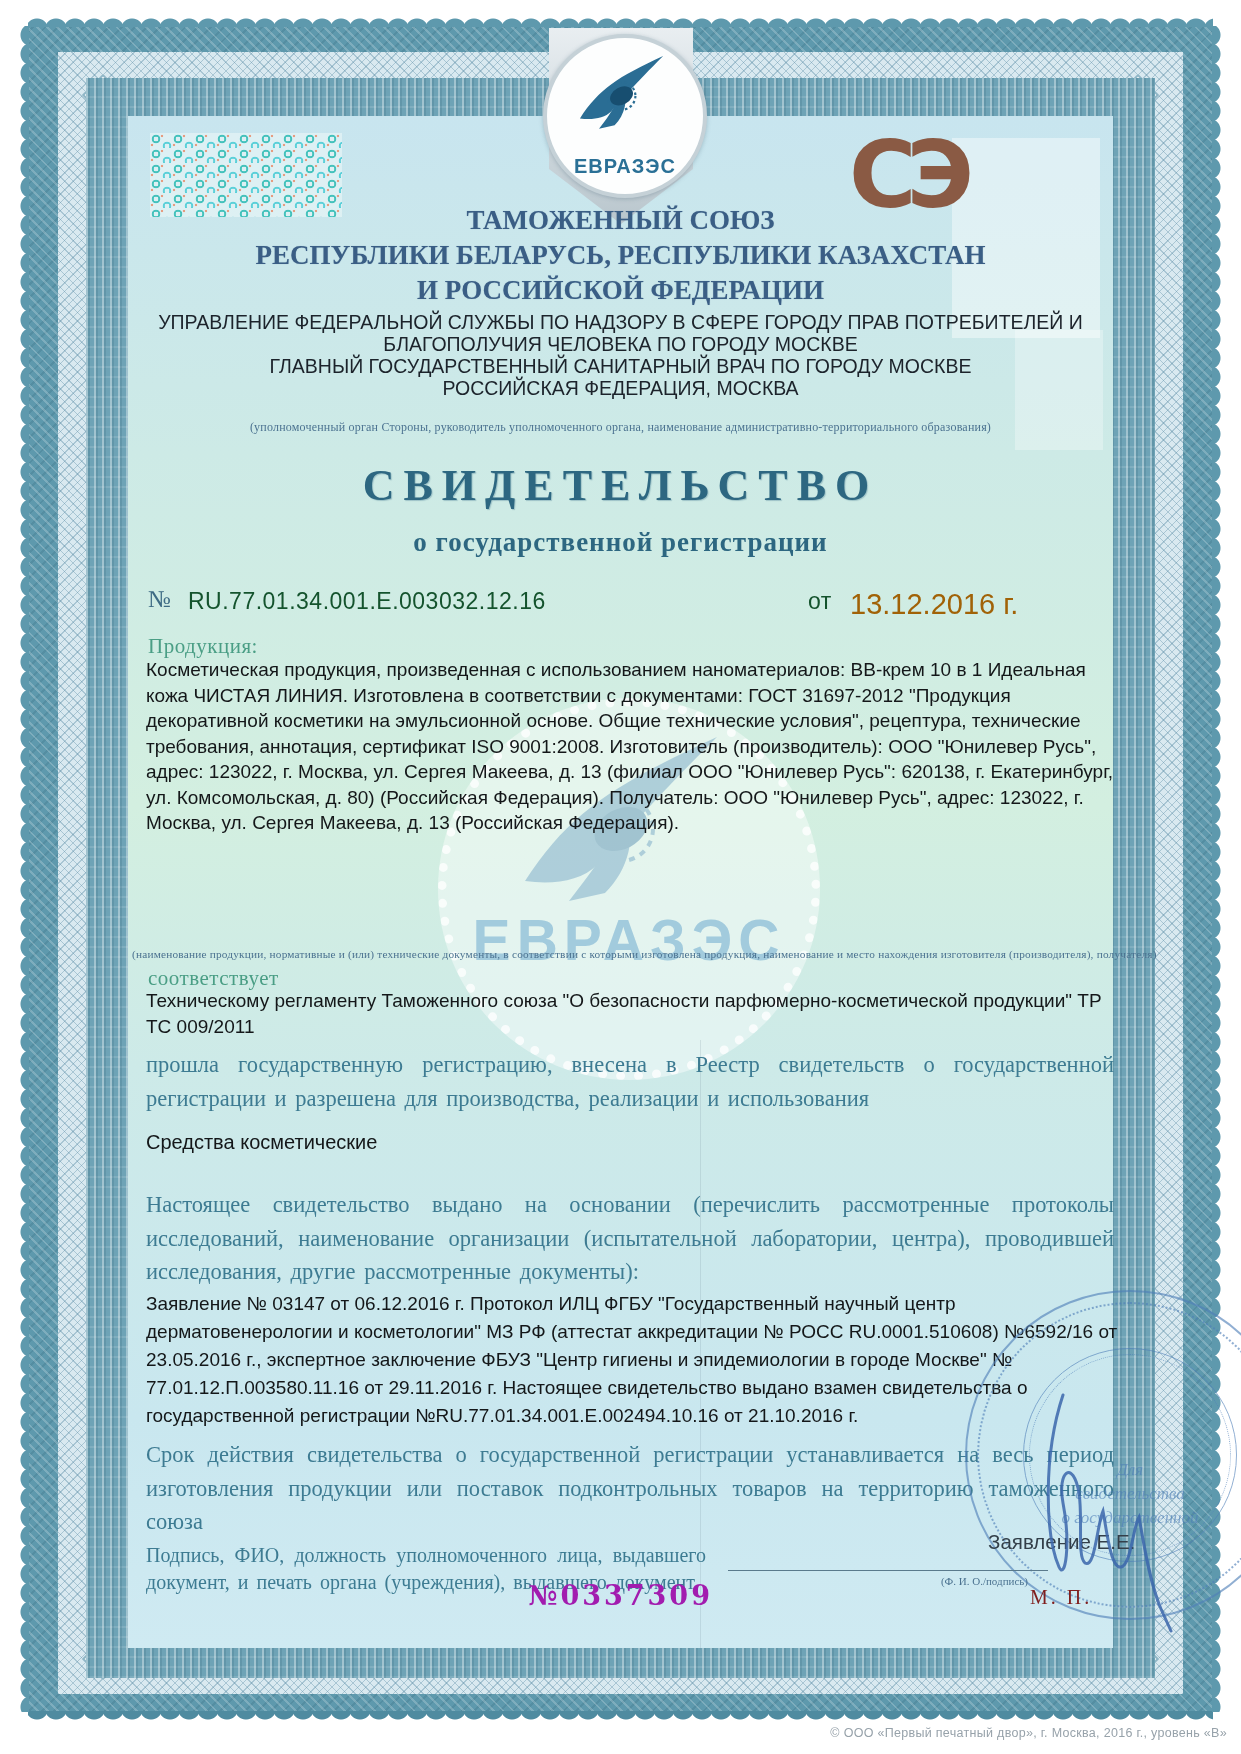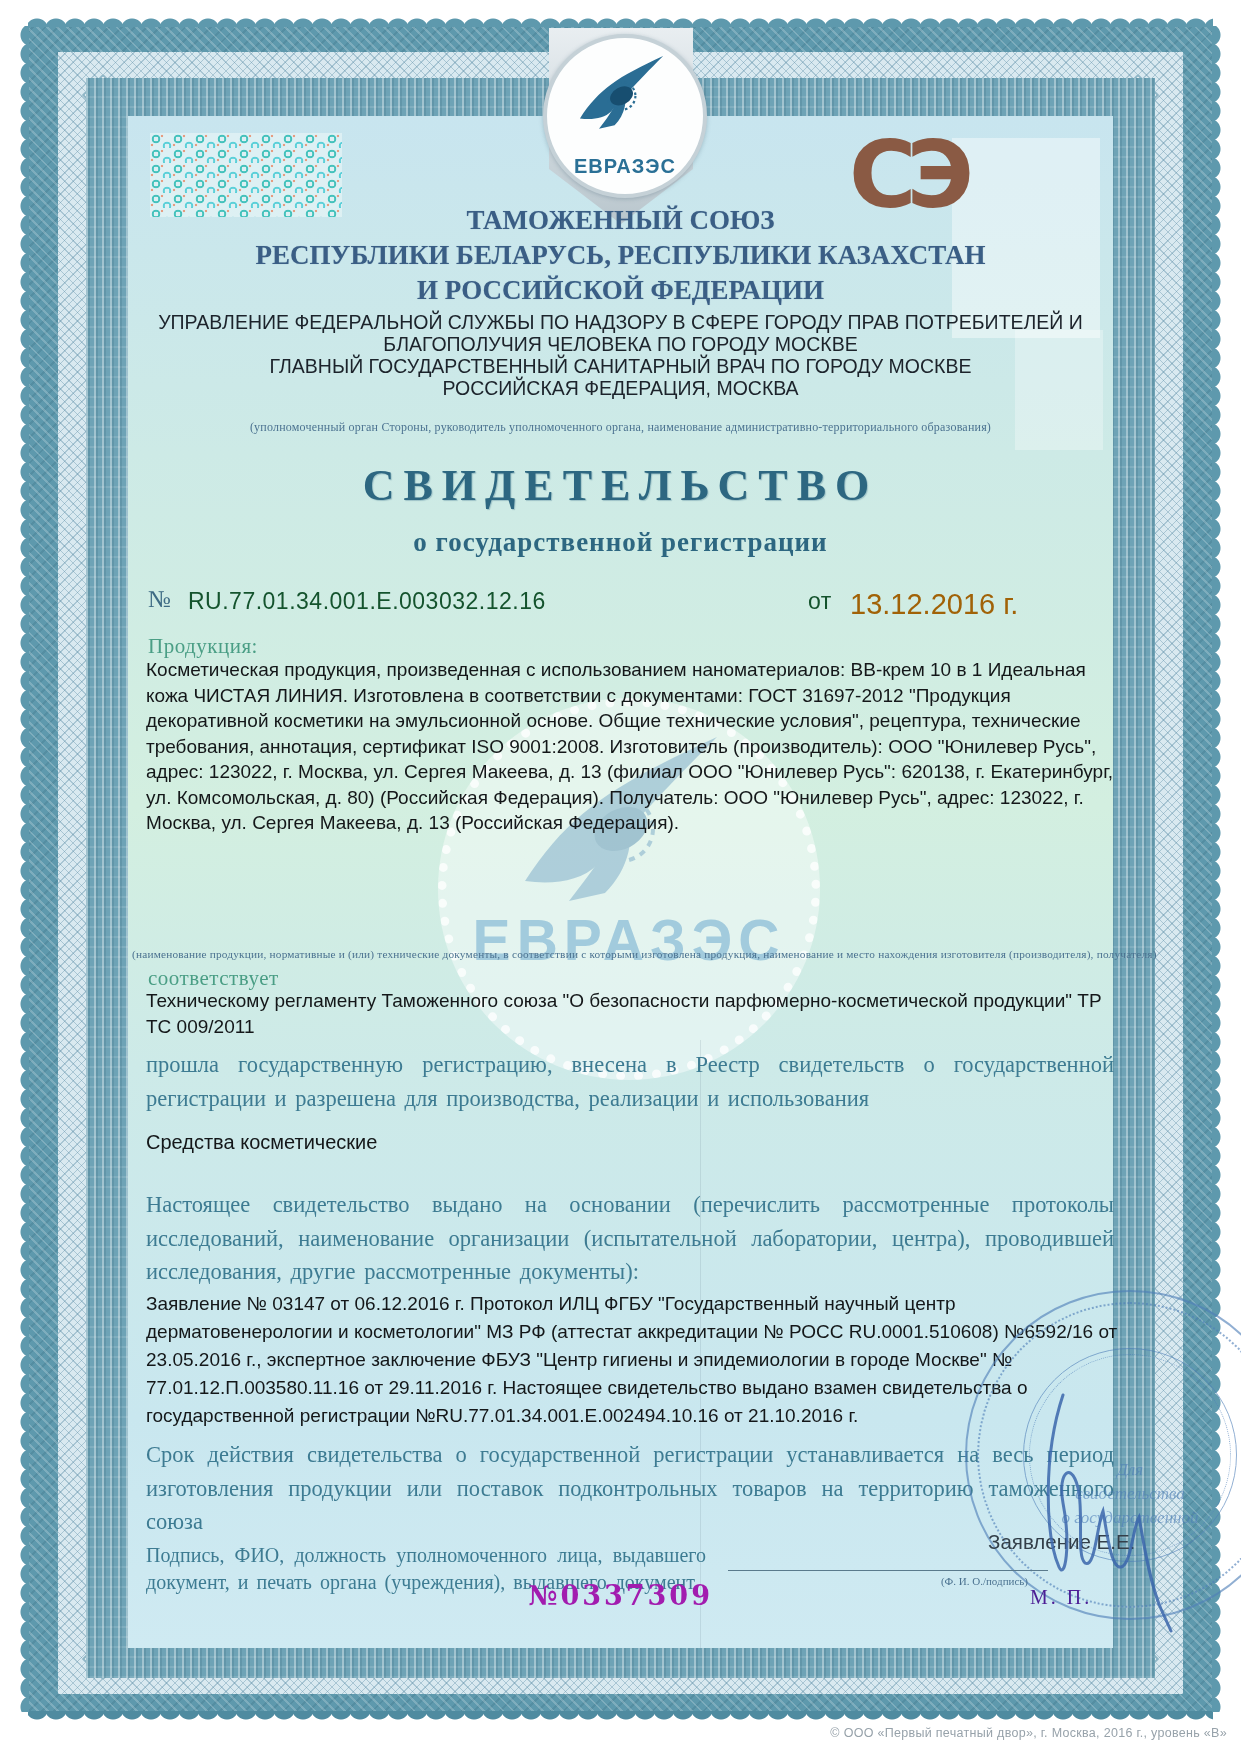--- a/index.html
+++ b/index.html
@@ -95,21 +95,21 @@
   .wm-org{position:absolute;left:0;right:0;top:200px;text-align:center;
     font-family:"Liberation Sans",sans-serif;font-weight:bold;font-size:57px;
     letter-spacing:6px;color:#97c4da;opacity:.85;}
 
   
   .sig-line{position:absolute;left:728px;top:1570px;width:320px;height:1px;background:#5a7a8c;z-index:9;}
   .sig-caption{position:absolute;left:748px;top:1575px;width:280px;text-align:right;
     font-size:11px;color:#4b7290;z-index:9;}
   .sig-name{position:absolute;left:988px;top:1530px;font-family:"Liberation Sans",sans-serif;
     font-size:20.5px;color:#333f49;z-index:9;}
-  .mp{position:absolute;left:1030px;top:1586px;font-size:20px;color:#4c1d95;letter-spacing:3px;z-index:9;}
+  .mp{position:absolute;left:1030px;top:1586px;font-size:20px;color:#7f1d1d;letter-spacing:3px;z-index:9;}
   .serial{position:absolute;left:0;width:100%;top:1580px;text-align:center;z-index:9;
     font-family:"DejaVu Serif",serif;font-weight:bold;font-size:27px;letter-spacing:3px;color:#a21caf;}
   .stamp{position:absolute;left:965px;top:1290px;width:330px;height:330px;z-index:8;opacity:.62;}
   .stamp .ring1{position:absolute;inset:0;border:2px solid #4f7fb8;border-radius:50%;}
   .stamp .ring2{position:absolute;inset:12px;border:2px dotted #4f7fb8;border-radius:50%;}
   .stamp .ring3{position:absolute;inset:58px;border:1.5px solid #4f7fb8;border-radius:50%;}
   .stamp .ring4{position:absolute;inset:64px;border:1.5px dotted #4f7fb8;border-radius:50%;}
   .stamp-text{position:absolute;left:0;right:0;top:168px;text-align:center;font-style:italic;
     font-size:17px;line-height:24px;color:#4f7fb8;}
   .signature-svg{position:absolute;left:985px;top:1385px;z-index:10;}

